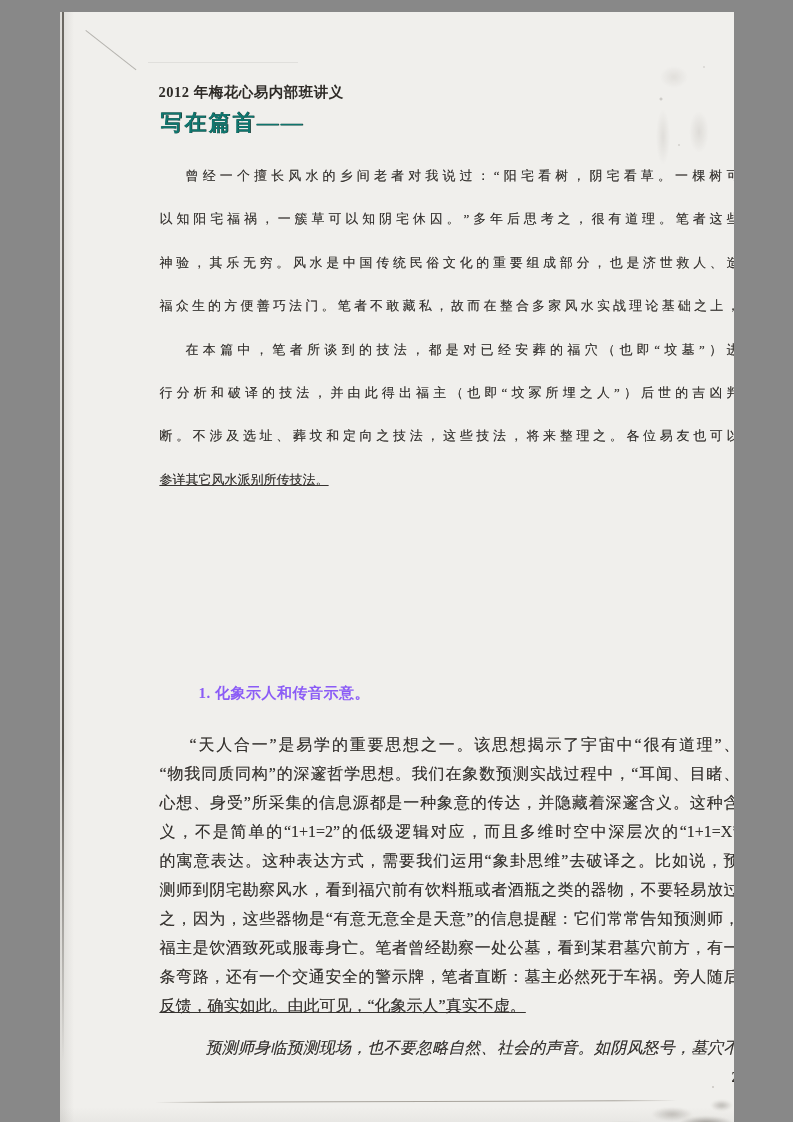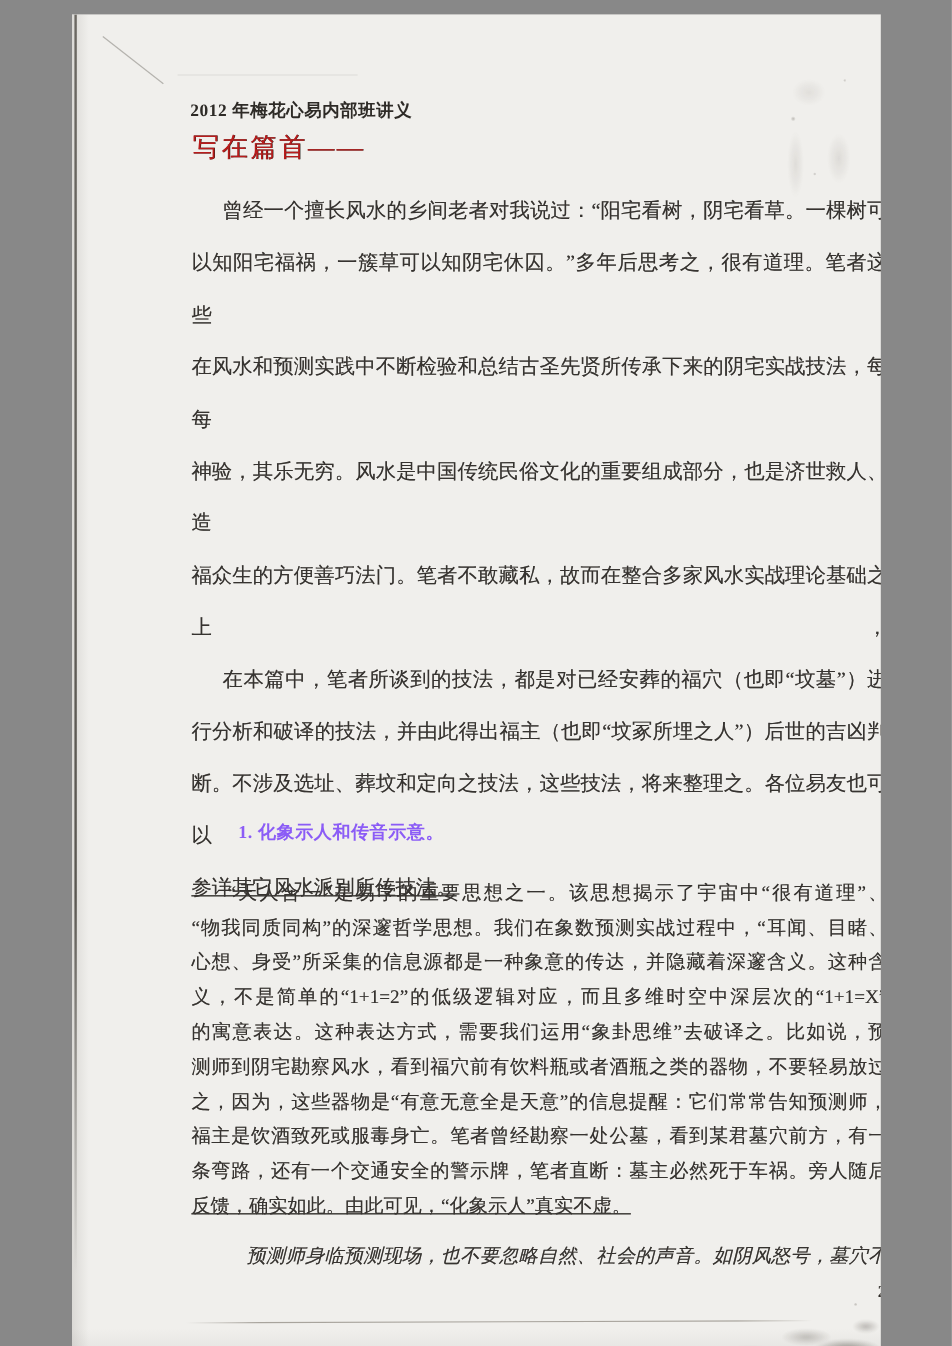--- a/index.html
+++ b/index.html
@@ -74,24 +74,24 @@
   .corner-noise-br { position:absolute; right:0; bottom:0; width:155px; height:44px;
     filter:blur(1px); opacity:.8;
     background:
       radial-gradient(ellipse 40px 12px at 82% 78%, rgba(52,45,36,.6), transparent 70%),
       radial-gradient(ellipse 50px 10px at 30% 88%, rgba(52,45,36,.45), transparent 70%),
       radial-gradient(ellipse 30px 10px at 60% 55%, rgba(52,45,36,.3), transparent 70%),
       radial-gradient(ellipse 16px 8px at 92% 35%, rgba(52,45,36,.35), transparent 70%); }
   
   .doc-header { position:absolute; left:99px; top:71px; font-size:14.5px; font-weight:bold;
     letter-spacing:.5px; color:#2e2b27; }
-  .doc-title { position:absolute; left:101px; top:96px; font-size:22px; font-weight:normal;
-    letter-spacing:2px; color:#b91c1c; text-shadow:.4px 0 0 #211e19; }
+  .doc-title { position:absolute; left:101px; top:96px; font-size:22px; font-weight:bold;
+    letter-spacing:2px; color:#0f766e; text-shadow:.4px 0 0 #211e19; }
   .body-a { position:absolute; left:100px; top:142px; width:580px;
-    font-size:17px; line-height:43.4px; color:#363330; }
+    font-size:13px; line-height:43.4px; color:#363330; }
   .body-b { position:absolute; left:100px; top:718px; width:580px;
     font-size:16px; line-height:29px; color:#363330; }
   .body-c { position:absolute; left:100px; top:1021px; width:580px;
     font-size:16px; line-height:29px; color:#363330; }
   .sec-heading { position:absolute; left:139px; top:672px; font-size:15px; font-weight:bold;
     letter-spacing:.5px; color:#8b5cf6; }
   .line { text-align:justify; text-align-last:justify; text-shadow:0 0 .5px rgba(54,51,46,.55); }
   .line.indent1 { text-indent:26px; }
   .line.indent2 { text-indent:30px; }
   .line.indent3 { text-indent:46px;font-style:italic; }
@@ -119,21 +119,20 @@
   <div class="bottom-shade"></div>
   <div class="bottom-strip"></div>
   <div class="corner-noise-br"></div>
 
   <div class="doc-header">2012 年梅花心易内部班讲义</div>
   <div class="doc-title">写在篇首——</div>
 
   <div class="body-a">
     <div class="line indent1">曾经一个擅长风水的乡间老者对我说过：“阳宅看树，阴宅看草。一棵树可</div>
     <div class="line">以知阳宅福祸，一簇草可以知阴宅休囚。”多年后思考之，很有道理。笔者这些</div>
-    <div class="line">在风水和预测实践中不断检验和总结古圣先贤所传承下来的阴宅实战技法，每每</div>
     <div class="line">神验，其乐无穷。风水是中国传统民俗文化的重要组成部分，也是济世救人、造</div>
     <div class="line">福众生的方便善巧法门。笔者不敢藏私，故而在整合多家风水实战理论基础之上，</div>
     <div class="line indent1">在本篇中，笔者所谈到的技法，都是对已经安葬的福穴（也即“坟墓”）进</div>
     <div class="line">行分析和破译的技法，并由此得出福主（也即“坟冢所埋之人”）后世的吉凶判</div>
     <div class="line">断。不涉及选址、葬坟和定向之技法，这些技法，将来整理之。各位易友也可以</div>
     <div class="line lastline">参详其它风水派别所传技法。</div>
   </div>
 
   <div class="sec-heading">1. 化象示人和传音示意。</div>
 

